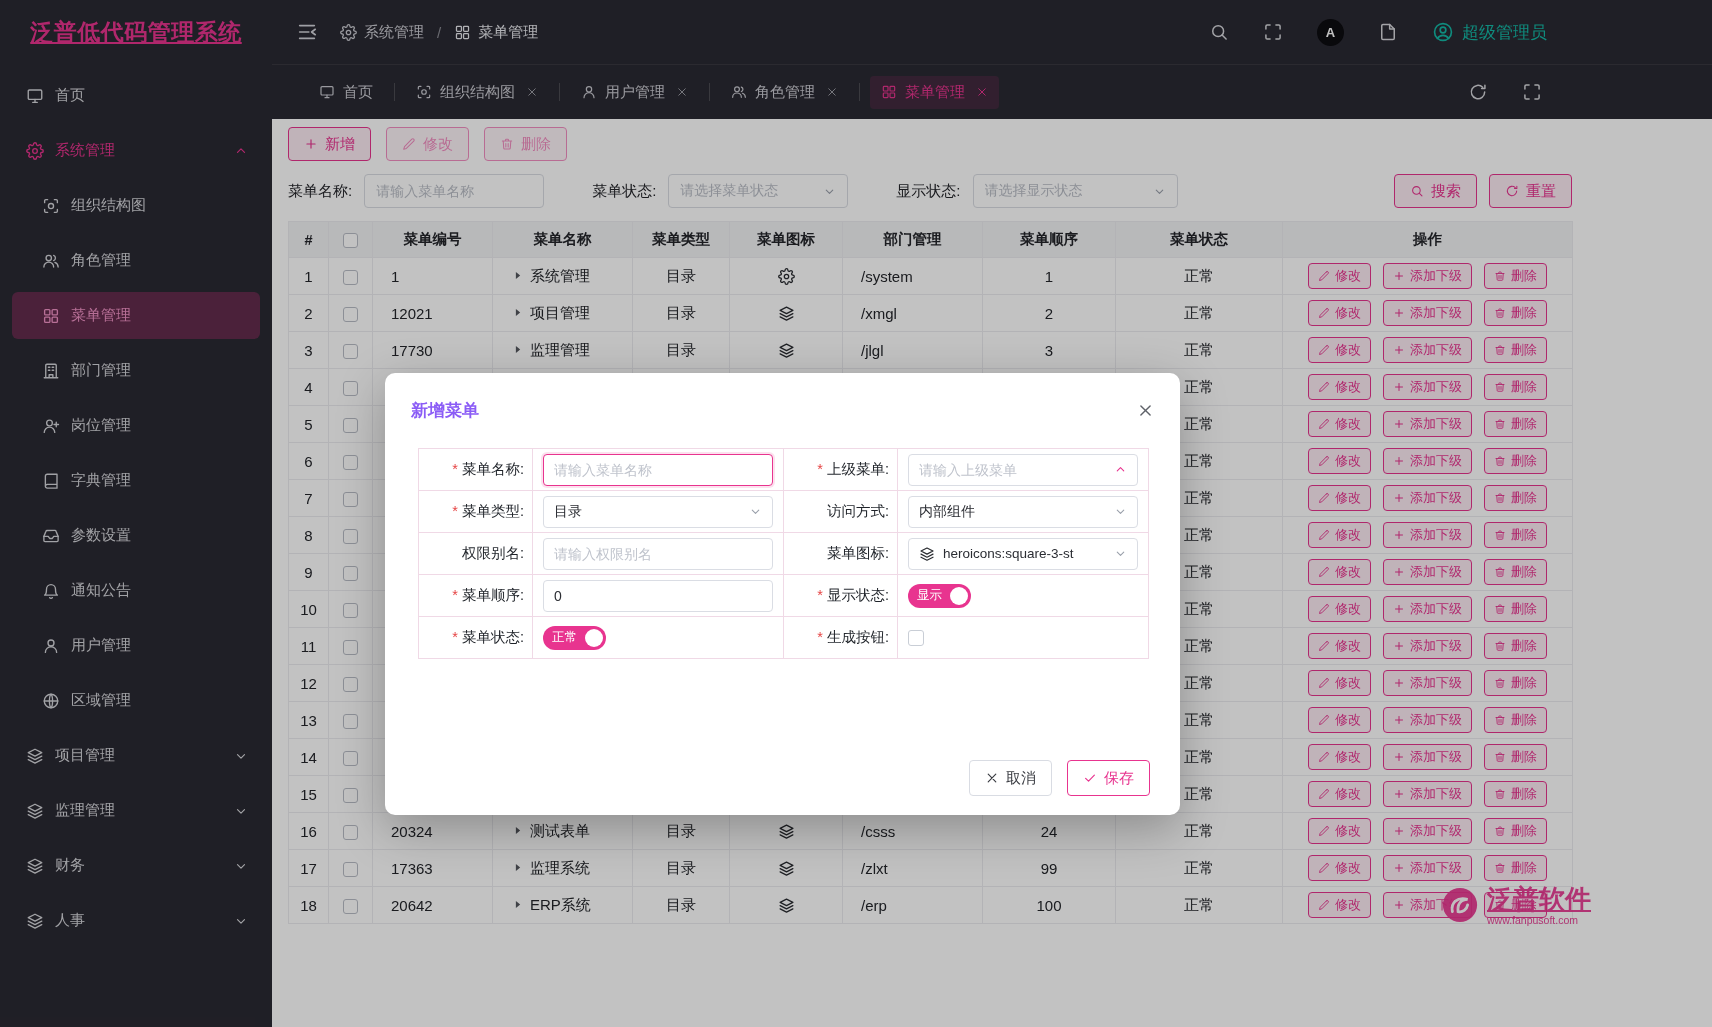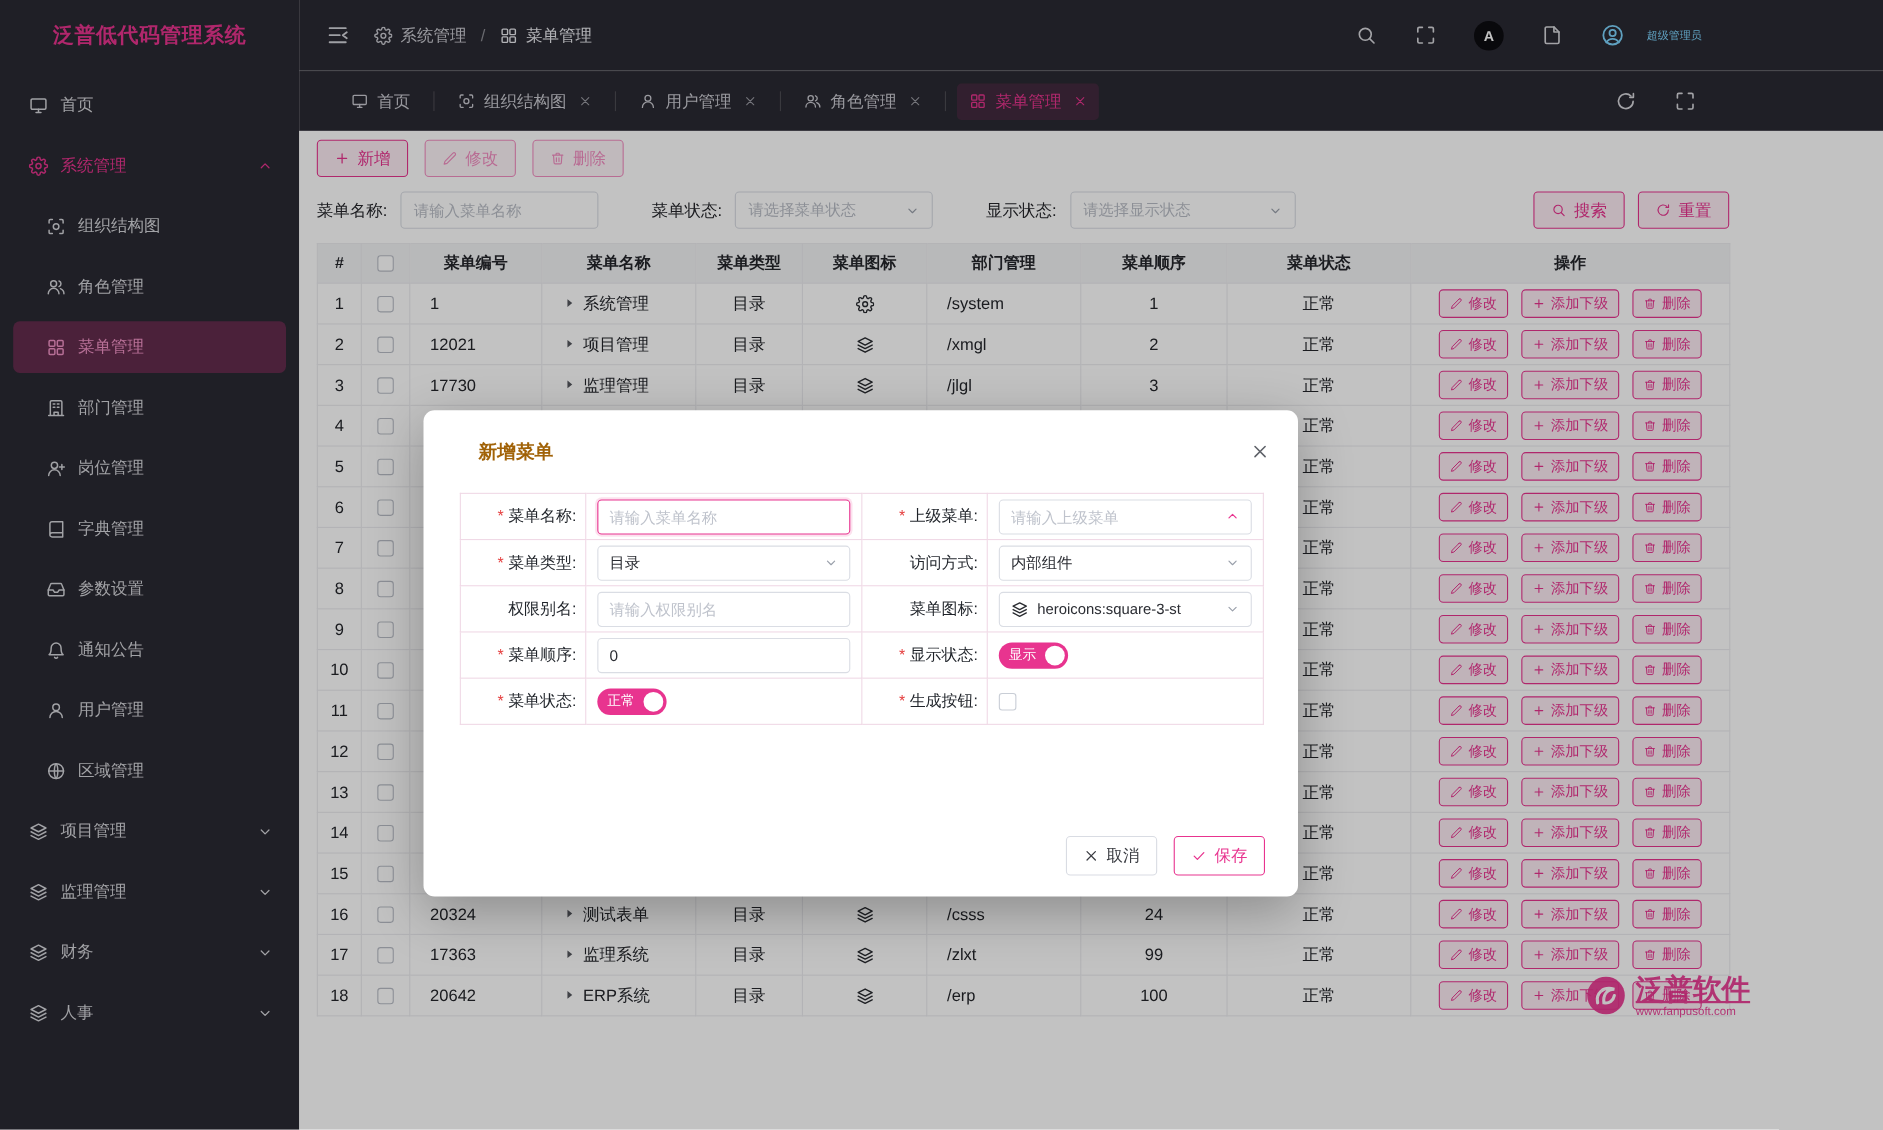--- a/index.html
+++ b/index.html
@@ -8,21 +8,21 @@
     --dark:#2a2932;
     --overlay:rgba(0,0,0,0.24);
   }
   *{margin:0;padding:0;box-sizing:border-box;}
   html,body{width:1712px;height:1027px;}
   body{font-family:"Liberation Sans","DejaVu Sans",sans-serif;background:#fff;overflow:hidden;}
   .app{position:relative;width:1712px;height:1027px;display:flex;background:#fff;}
 
   
   .sidebar{width:272px;min-width:272px;background:var(--dark);}
-  .logo{height:64px;display:flex;align-items:center;justify-content:center;color:var(--accent);font-weight:bold;font-size:19px;letter-spacing:.5px;}
+  .logo{height:64px;display:flex;align-items:center;justify-content:center;color:var(--accent);font-weight:bold;font-size:23px;letter-spacing:.5px;text-decoration:underline;}
   .side-menu{padding:8px 12px 0 12px;}
   .side-item{height:47px;display:flex;align-items:center;gap:11px;padding:0 12px 0 14px;border-radius:6px;font-size:15px;color:#d4d5da;cursor:pointer;margin-bottom:8px;}
   .side-item .ic{width:18px;height:18px;flex:none;}
   .side-item .chev{margin-left:auto;width:14px;height:14px;}
   .side-item.child{padding-left:30px;}
   .side-item.active{background:rgba(232,52,143,.30);color:#f193c6;}
   .side-item.parent-active{color:var(--accent);}
 
   
   .main{flex:1;display:flex;flex-direction:column;min-width:0;}
@@ -31,21 +31,21 @@
   .ic{display:inline-block;}
   .collapse-btn{width:22px;height:22px;margin-right:22px;color:#d2d3d9;cursor:pointer;flex:none;}
   .crumbs{display:flex;align-items:center;gap:10px;font-size:15px;}
   .crumb{display:flex;align-items:center;gap:7px;color:#c9cad1;cursor:pointer;}
   .crumb .ic{width:17px;height:17px;}
   .crumb.current{color:#e9eaef;}
   .crumb-sep{color:#8b8c94;margin:0 3px;}
   .topbar-right{margin-left:auto;display:flex;align-items:center;gap:34px;}
   .tb-ic{width:20px;height:20px;color:#d6d7dc;cursor:pointer;flex:none;}
   .avatar{width:27px;height:27px;border-radius:50%;background:#0c0c10;color:#fff;display:flex;align-items:center;justify-content:center;font-size:13px;font-weight:bold;flex:none;cursor:pointer;}
-  .user-chip{display:flex;align-items:center;gap:20px;font-size:10px;color:#7dd3fc;cursor:pointer;white-space:nowrap;}
+  .user-chip{display:flex;align-items:center;gap:8px;font-size:17px;color:#14b8a6;cursor:pointer;white-space:nowrap;}
   .user-chip .ic{width:22px;height:22px;}
 
   .tabbar{height:55px;background:var(--dark);display:flex;align-items:center;padding:0 170px 0 36px;border-top:1px solid rgba(255,255,255,.07);}
   .tab{display:flex;align-items:center;gap:8px;padding:7px 11px;font-size:15px;color:#c9cad1;border-radius:4px;cursor:pointer;white-space:nowrap;}
   .tab .t-ic{width:16px;height:16px;flex:none;}
   .tab .x{width:12px;height:12px;margin-left:3px;color:#9a9ba3;}
   .tab.active{color:var(--accent);background:rgba(232,52,143,.13);}
   .tab.active .x{color:var(--accent);}
   .tab-sep{width:1px;height:18px;background:rgba(255,255,255,.16);margin:0 10px;flex:none;}
   .tabbar-right{margin-left:auto;display:flex;align-items:center;gap:34px;color:#cfd0d6;}
@@ -78,21 +78,21 @@
   .cb{display:inline-block;width:15px;height:15px;border:1px solid #b9bdc6;border-radius:3px;background:#fff;vertical-align:middle;cursor:pointer;}
   .caret{width:13px;height:13px;color:#55575e;margin-right:6px;vertical-align:-1px;cursor:pointer;}
   .row-ic{width:17px;height:17px;color:#2a2c31;vertical-align:middle;}
   .mini-btn{display:inline-flex;align-items:center;gap:5px;height:26px;padding:0 9px;border:1px solid var(--accent);color:var(--accent);background:var(--accent-soft);border-radius:4px;font-size:13px;margin:0 6px;cursor:pointer;font-family:inherit;vertical-align:middle;white-space:nowrap;}
   .mini-btn .b-ic{width:12px;height:12px;flex:none;}
 
   
   .overlay{position:absolute;inset:0;background:var(--overlay);z-index:10;}
   .modal{position:absolute;left:385px;top:373px;width:795px;height:442px;background:#fff;border-radius:10px;box-shadow:0 14px 48px rgba(0,0,0,.28);z-index:20;}
   .modal-head{display:flex;justify-content:space-between;align-items:center;padding:26px 26px 0 26px;}
-  .modal-title{font-size:17px;color:#a16207;font-weight:bold;margin-left:24px;}
+  .modal-title{font-size:17px;color:#8b5cf6;font-weight:bold;}
   .modal-close{width:17px;height:17px;color:#5f6269;cursor:pointer;}
   table.mform{margin:26px 32px 0 33px;border-collapse:collapse;table-layout:fixed;width:730px;}
   .mform td{border:1px solid #f0d9e6;height:42px;font-size:14.5px;}
   td.mlabel{width:114px;text-align:right;padding-right:8px;color:#1f2329;white-space:nowrap;}
   td.mlabel.req::before{content:"* ";color:#e64545;}
   td.mfield{width:251px;padding:0 10px;}
   .m-box{display:flex;align-items:center;height:32px;border:1px solid #dadde4;border-radius:4px;padding:0 10px;background:#fff;}
   .m-box input{border:none;outline:none;width:100%;font-size:14px;color:#2b2d33;font-family:inherit;background:transparent;}
   .m-box input::placeholder{color:#bfc3cc;}
   .m-box.focused{border:1px solid var(--accent);box-shadow:0 0 0 2px rgba(232,52,143,.15);}

